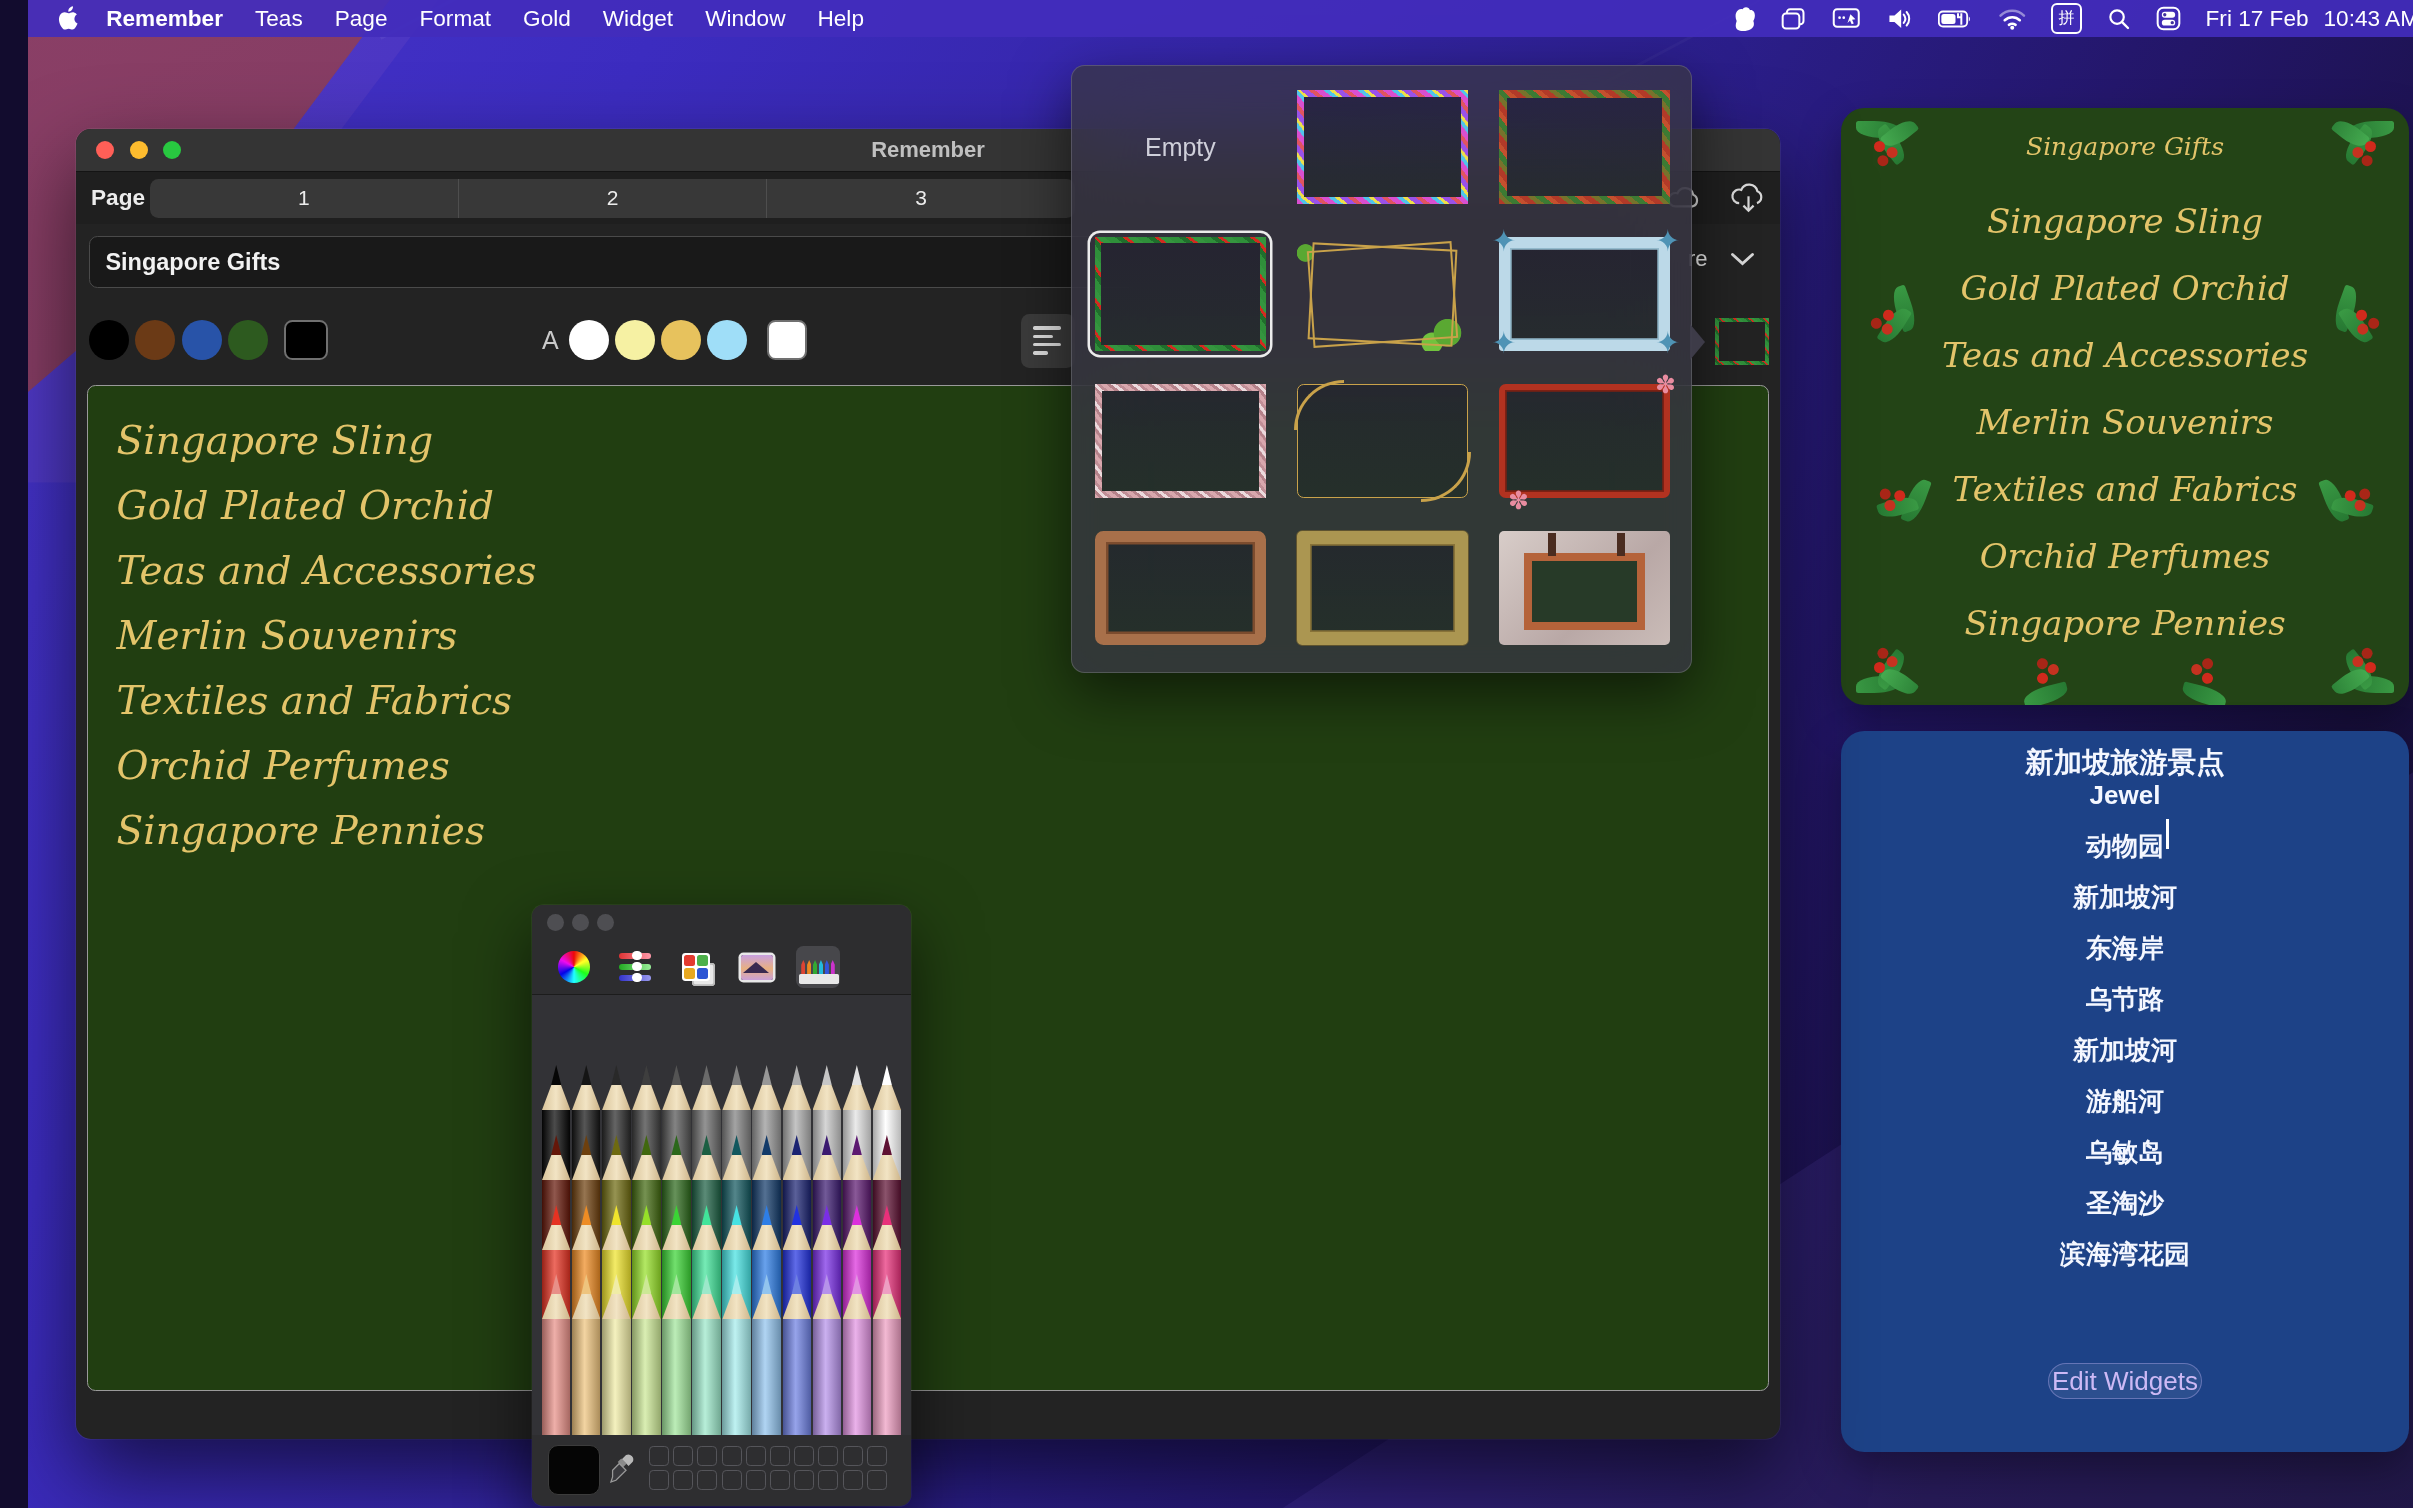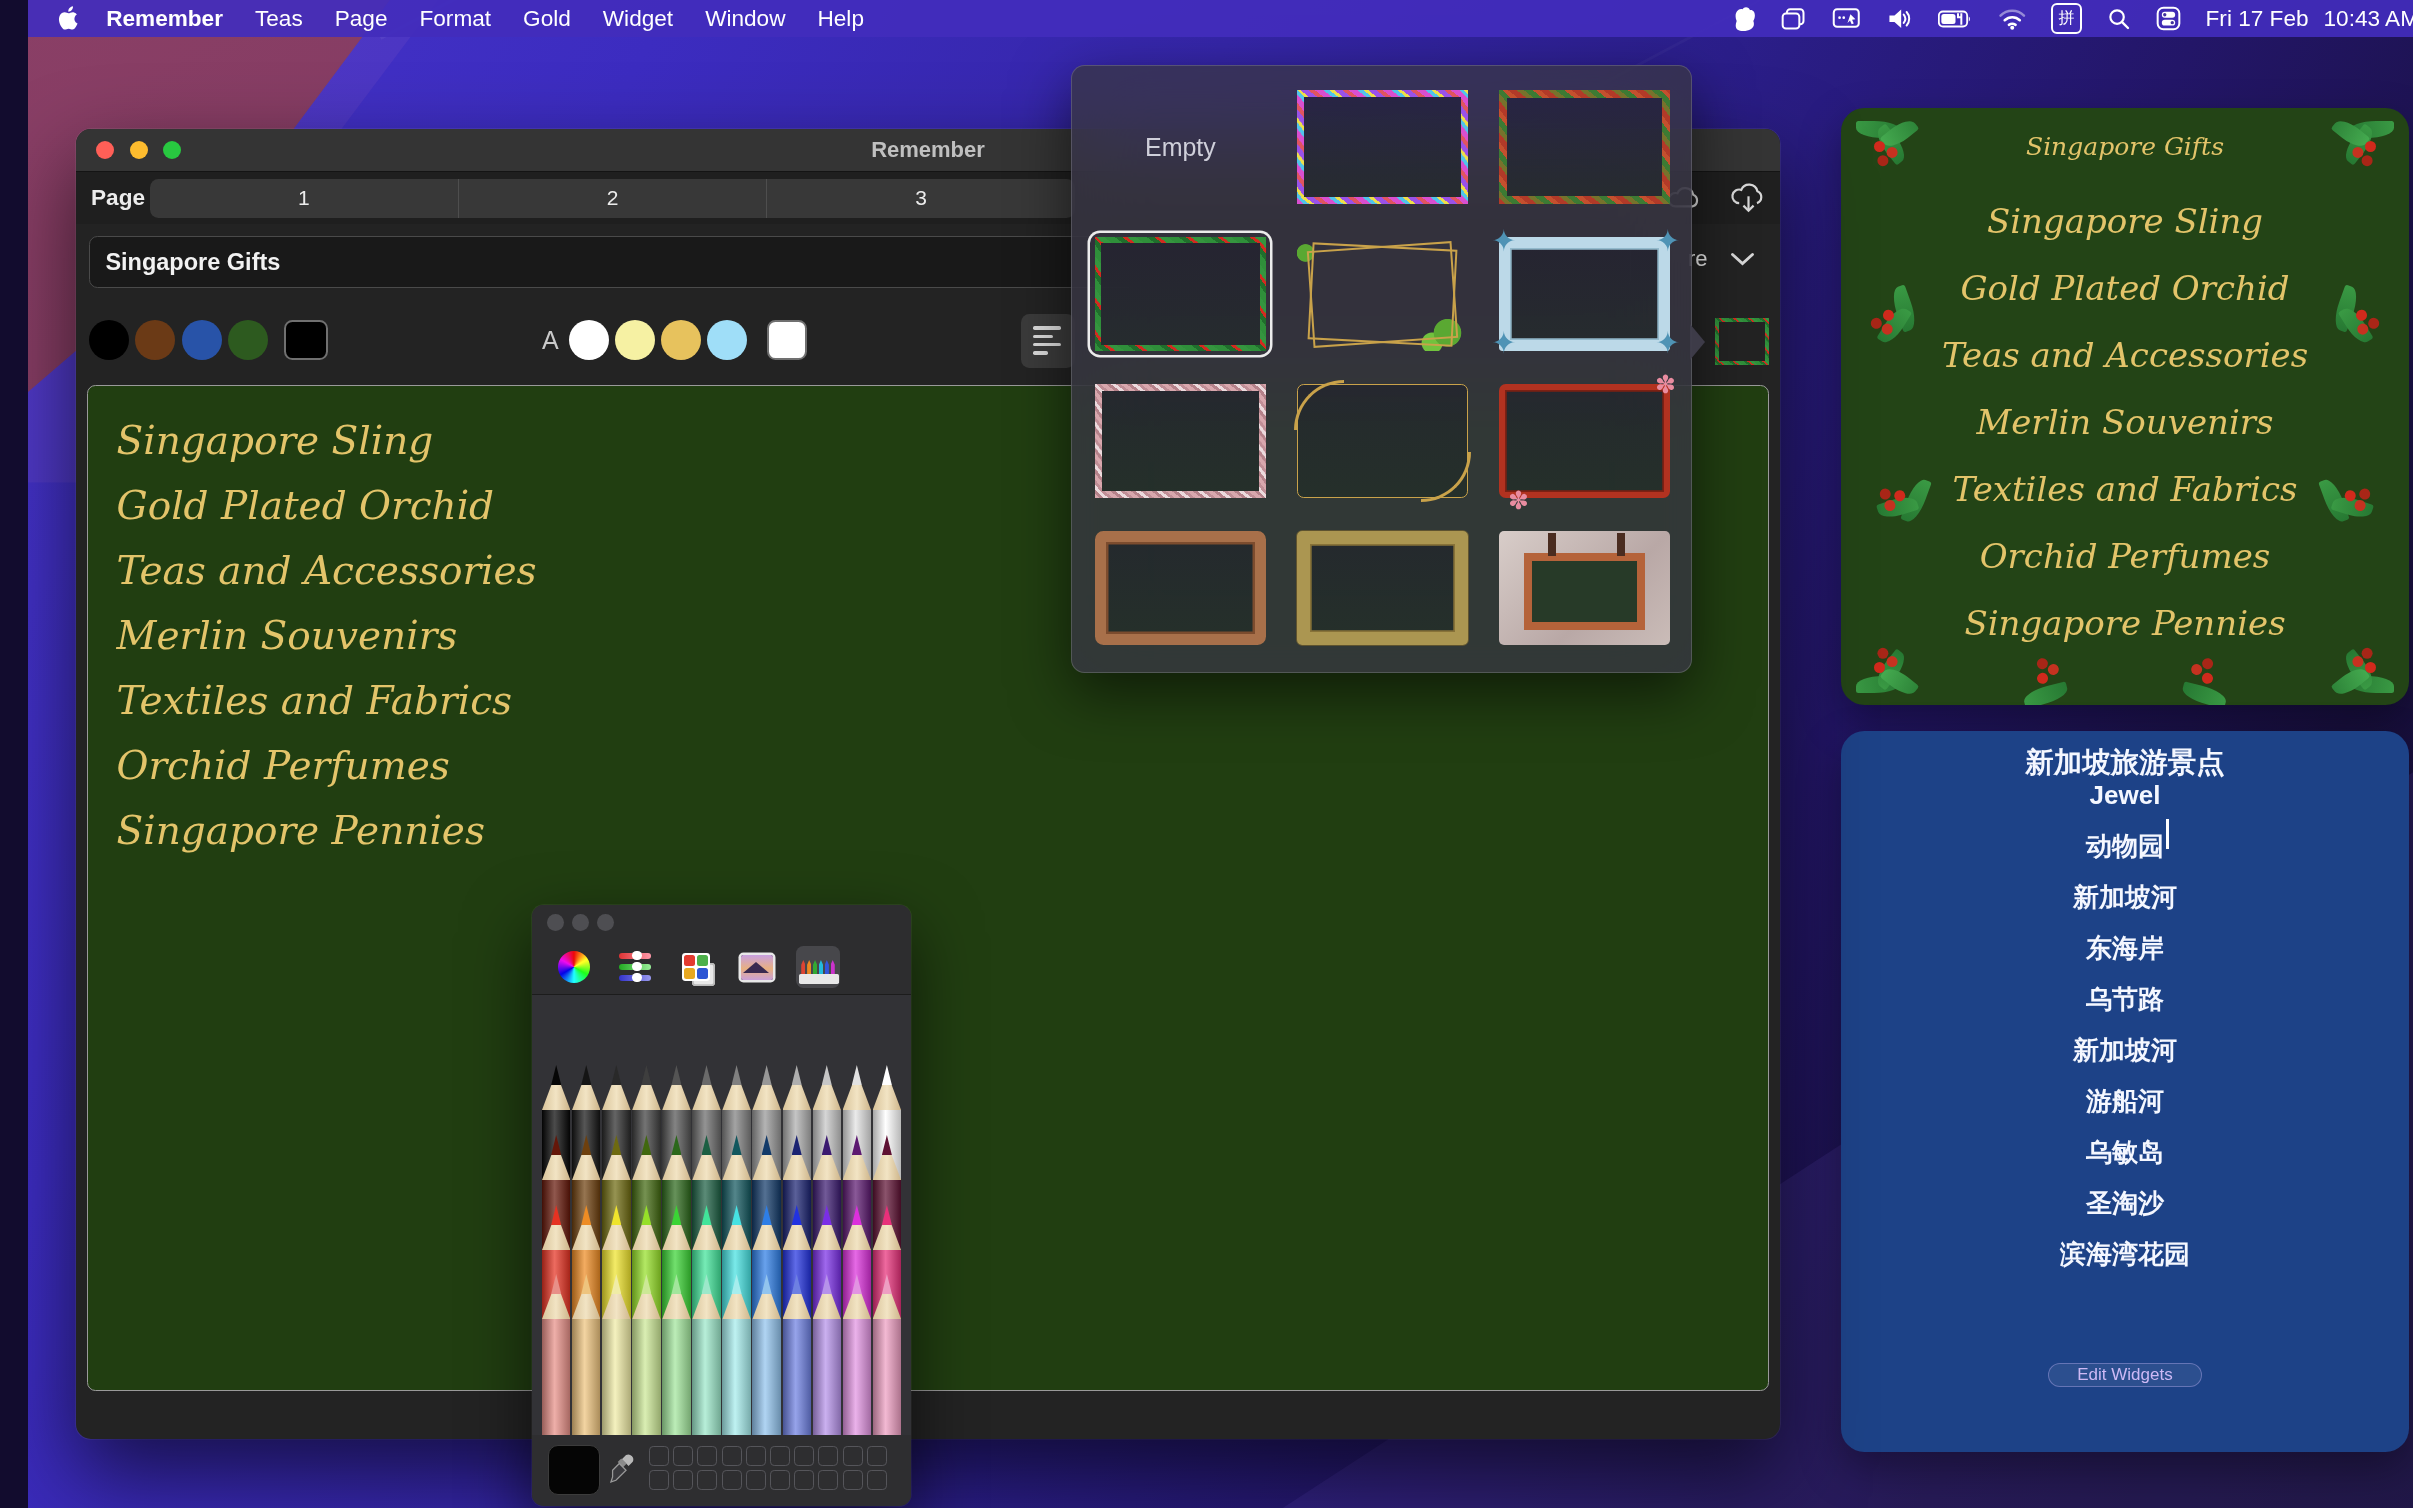--- a/index.html
+++ b/index.html
@@ -143,22 +143,22 @@
   .leaf{position:absolute;width:45px;height:17px;background:linear-gradient(100deg,#3a9a44,#267832);border-radius:2.5px 60% 2.5px 60%;}
   .leaf.l2{transform:rotate(52deg);left:15px;top:15px;width:40px;}
   .leaf.l3{transform:rotate(-38deg);left:25px;top:3.4px;width:37px;background:linear-gradient(100deg,#45ab50,#2d8338);}
   .berries{position:absolute;left:18.4px;top:20px;width:11px;height:11px;border-radius:50%;background:#d02a1c;
     box-shadow:12.6px 5.9px 0 #c53220,3.4px 14.2px 0 #a82617;}
   .wg-attr{left:1813px;top:731px;width:568px;height:721px;background:#1d4287;}
   .attr-title{position:absolute;left:0;right:0;top:13.4px;text-align:center;color:#f4f7ff;font-size:28.5px;font-weight:bold;}
   .attr-items{position:absolute;left:0;right:0;top:39px;display:flex;flex-direction:column;align-items:center;}
   .attr-item{height:51px;line-height:51px;color:#f4f7ff;font-size:26px;font-weight:bold;}
   .text-cursor{position:absolute;left:325px;top:88px;width:2.5px;height:30px;background:#fff;}
-  .edit-widgets{position:absolute;left:2020px;top:1363px;width:154px;height:24px;border-radius:19px;
-    background:rgba(255,255,255,0.07);border:1.3px solid rgba(210,190,255,0.35);color:#cdb9f5;font-size:17px;
+  .edit-widgets{position:absolute;left:2020px;top:1363px;width:154px;height:36px;border-radius:19px;
+    background:rgba(255,255,255,0.07);border:1.3px solid rgba(210,190,255,0.35);color:#cdb9f5;font-size:26px;
     display:flex;align-items:center;justify-content:center;box-sizing:border-box;}
   svg{display:block;}
 </style>
 </head>
 <body>
 <div id="screen">
 
 <div class="wallpaper"></div>
 <div class="wp-facet1"></div>
 <div class="wp-facet2"></div>

